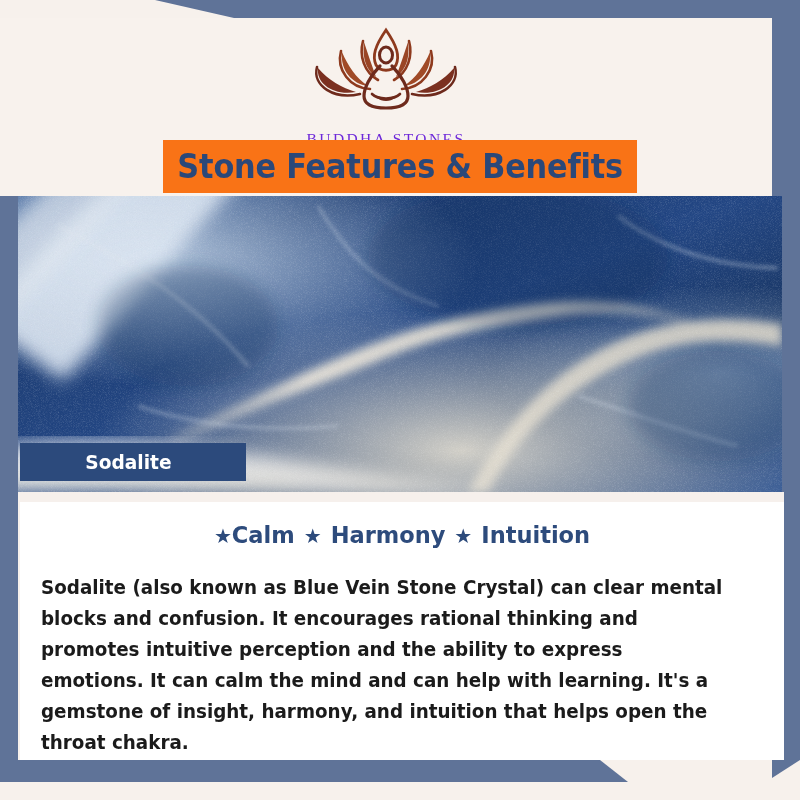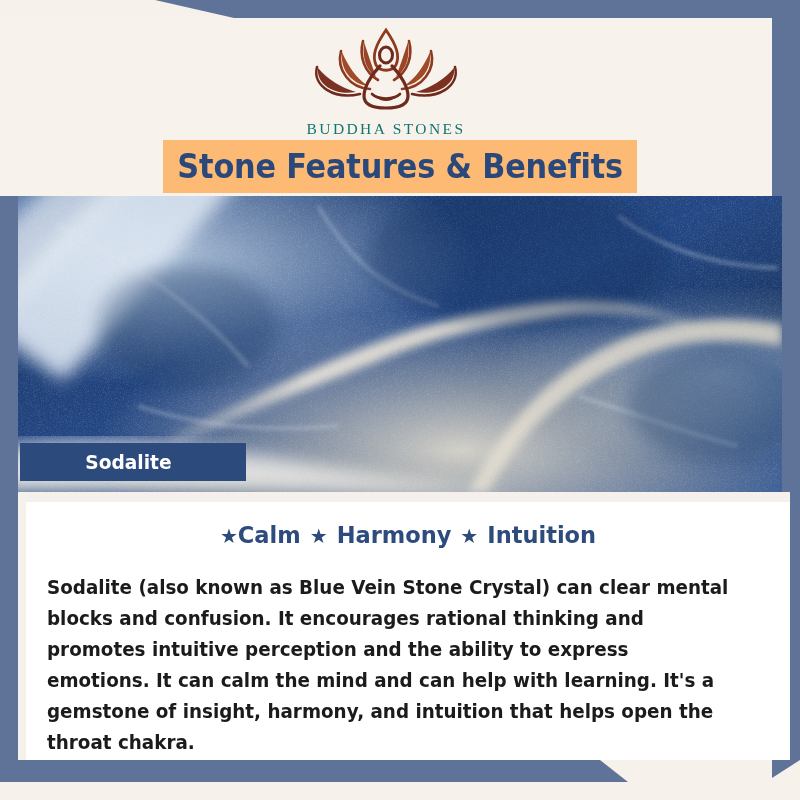--- a/index.html
+++ b/index.html
@@ -41,36 +41,36 @@
     left: 0;
     top: 22px;
     width: 772px;
     text-align: center;
   }
   .logo-mark {
     display: block;
     margin: 0 auto;
   }
   .logo-word {
-    margin-top: 2px;
+    margin-top: 12px;
     font-family: "Liberation Serif", serif;
     font-size: 15.5px;
     letter-spacing: 2.4px;
-    color: #0f766e;
+    color: #6d28d9;
     font-weight: 400;
   }
 
   
   .title-banner {
     position: absolute;
     left: 163px;
     top: 140px;
     width: 474px;
     height: 53px;
-    background: #fdba74;
+    background: #f97316;
     display: flex;
     align-items: center;
     justify-content: center;
   }
   .title-text {
     font-family: "DejaVu Sans", "Liberation Sans", sans-serif;
     font-weight: 700;
     font-size: 33px;
     color: #2a4879;
     letter-spacing: -0.2px;
@@ -107,21 +107,21 @@
     font-weight: 700;
     font-size: 20px;
     margin-left: 62px;
     transform: scaleX(0.93);
     white-space: nowrap;
   }
 
   
   .body-card {
     position: absolute;
-    left: 26px;
+    left: 20px;
     top: 492px;
     width: 764px;
     height: 268px;
     background: #ffffff;
   }
   .body-card-topline {
     position: absolute;
     left: 0; top: 0;
     width: 100%;
     height: 10px;

